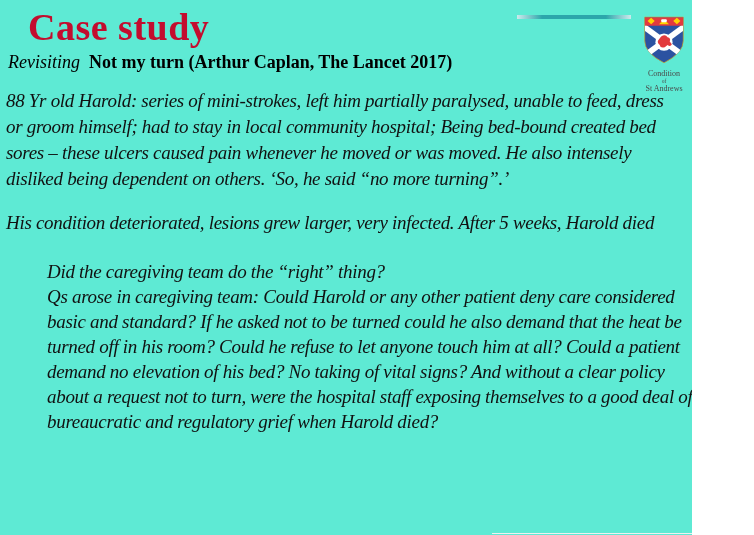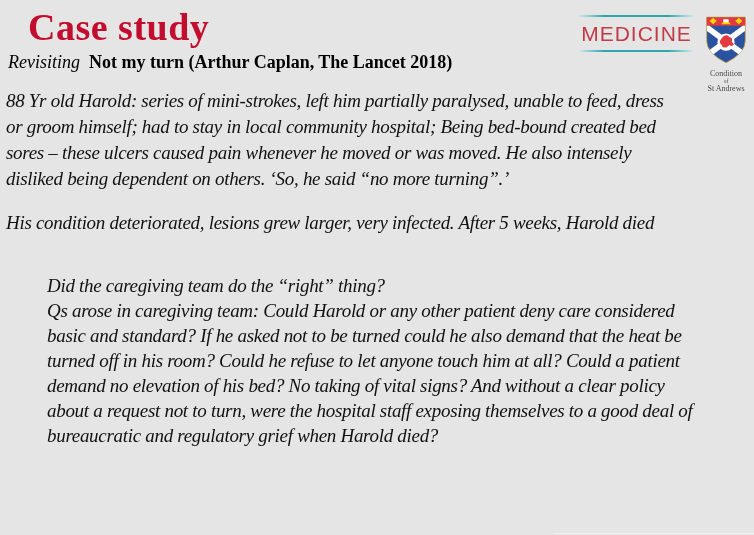--- a/index.html
+++ b/index.html
@@ -8,23 +8,23 @@
     --logo_rule_teal: #2CA6AB;
     --shield_blue: #2B52A1;
     --chief_red: #E23A3E;
     --crest_gold: #FFD200;
     --body_text: #111111;
   }
   * { margin: 0; padding: 0; box-sizing: border-box; }
   html, body { background: #ffffff; }
   .slide {
     position: relative;
-    width: 754px;
+    width: 692px;
     height: 535px;
-    background: #e5e5e5;
+    background: #5eead4;
     overflow: hidden;
     font-family: "Liberation Serif", serif;
     color: var(--body_text);
   }
   .page-title {
     margin: 6px 0 0 28px;
     font-size: 38px;
     line-height: 1.12;
     font-weight: bold;
     color: var(--title_red);
@@ -95,45 +95,44 @@
   }
   .body-text p {
     font-size: 19px;
     line-height: 26px;
     letter-spacing: -0.3px;
     white-space: pre;
     color: var(--body_text);
   }
   .para-1 { margin-bottom: 18px; }
   .para-2 { margin-bottom: 19px; }
-  .para-3 { margin-bottom: 37px; }
+  .para-3 { margin-bottom: 23px; }
   .para-4 { line-height: 25px !important; margin-left: 41px; }
 
   .bottom-artifact {
     position: absolute;
     bottom: 1px;
     right: 0;
     width: 200px;
     height: 1px;
     background: #f0f0f0;
   }
 </style>
 </head>
 <body>
 
 <div class="slide">
 
   <h1 class="page-title">Case study</h1>
 
-  <p class="subtitle"><span class="italic">Revisiting</span><span class="bold">Not my turn (Arthur Caplan, The Lancet 2018)</span></p>
+  <p class="subtitle"><span class="italic">Revisiting</span><span class="bold">Not my turn (Arthur Caplan, The Lancet 2017)</span></p>
 
   <div class="logo">
     <div class="logo-text-col">
       <div class="logo-rule"></div>
-      <div class="logo-medicine">MEDICINE</div>
       <div class="logo-rule"></div>
     </div>
     <div class="crest-col">
       <span>
         <svg width="44" height="50" viewBox="0 0 60 70" aria-hidden="true">
           <defs>
             <clipPath id="shieldClip">
               <path d="M3,3 h54 v33 q0,17 -27,31 q-27,-14 -27,-31 z"></path>
             </clipPath>
           </defs>

